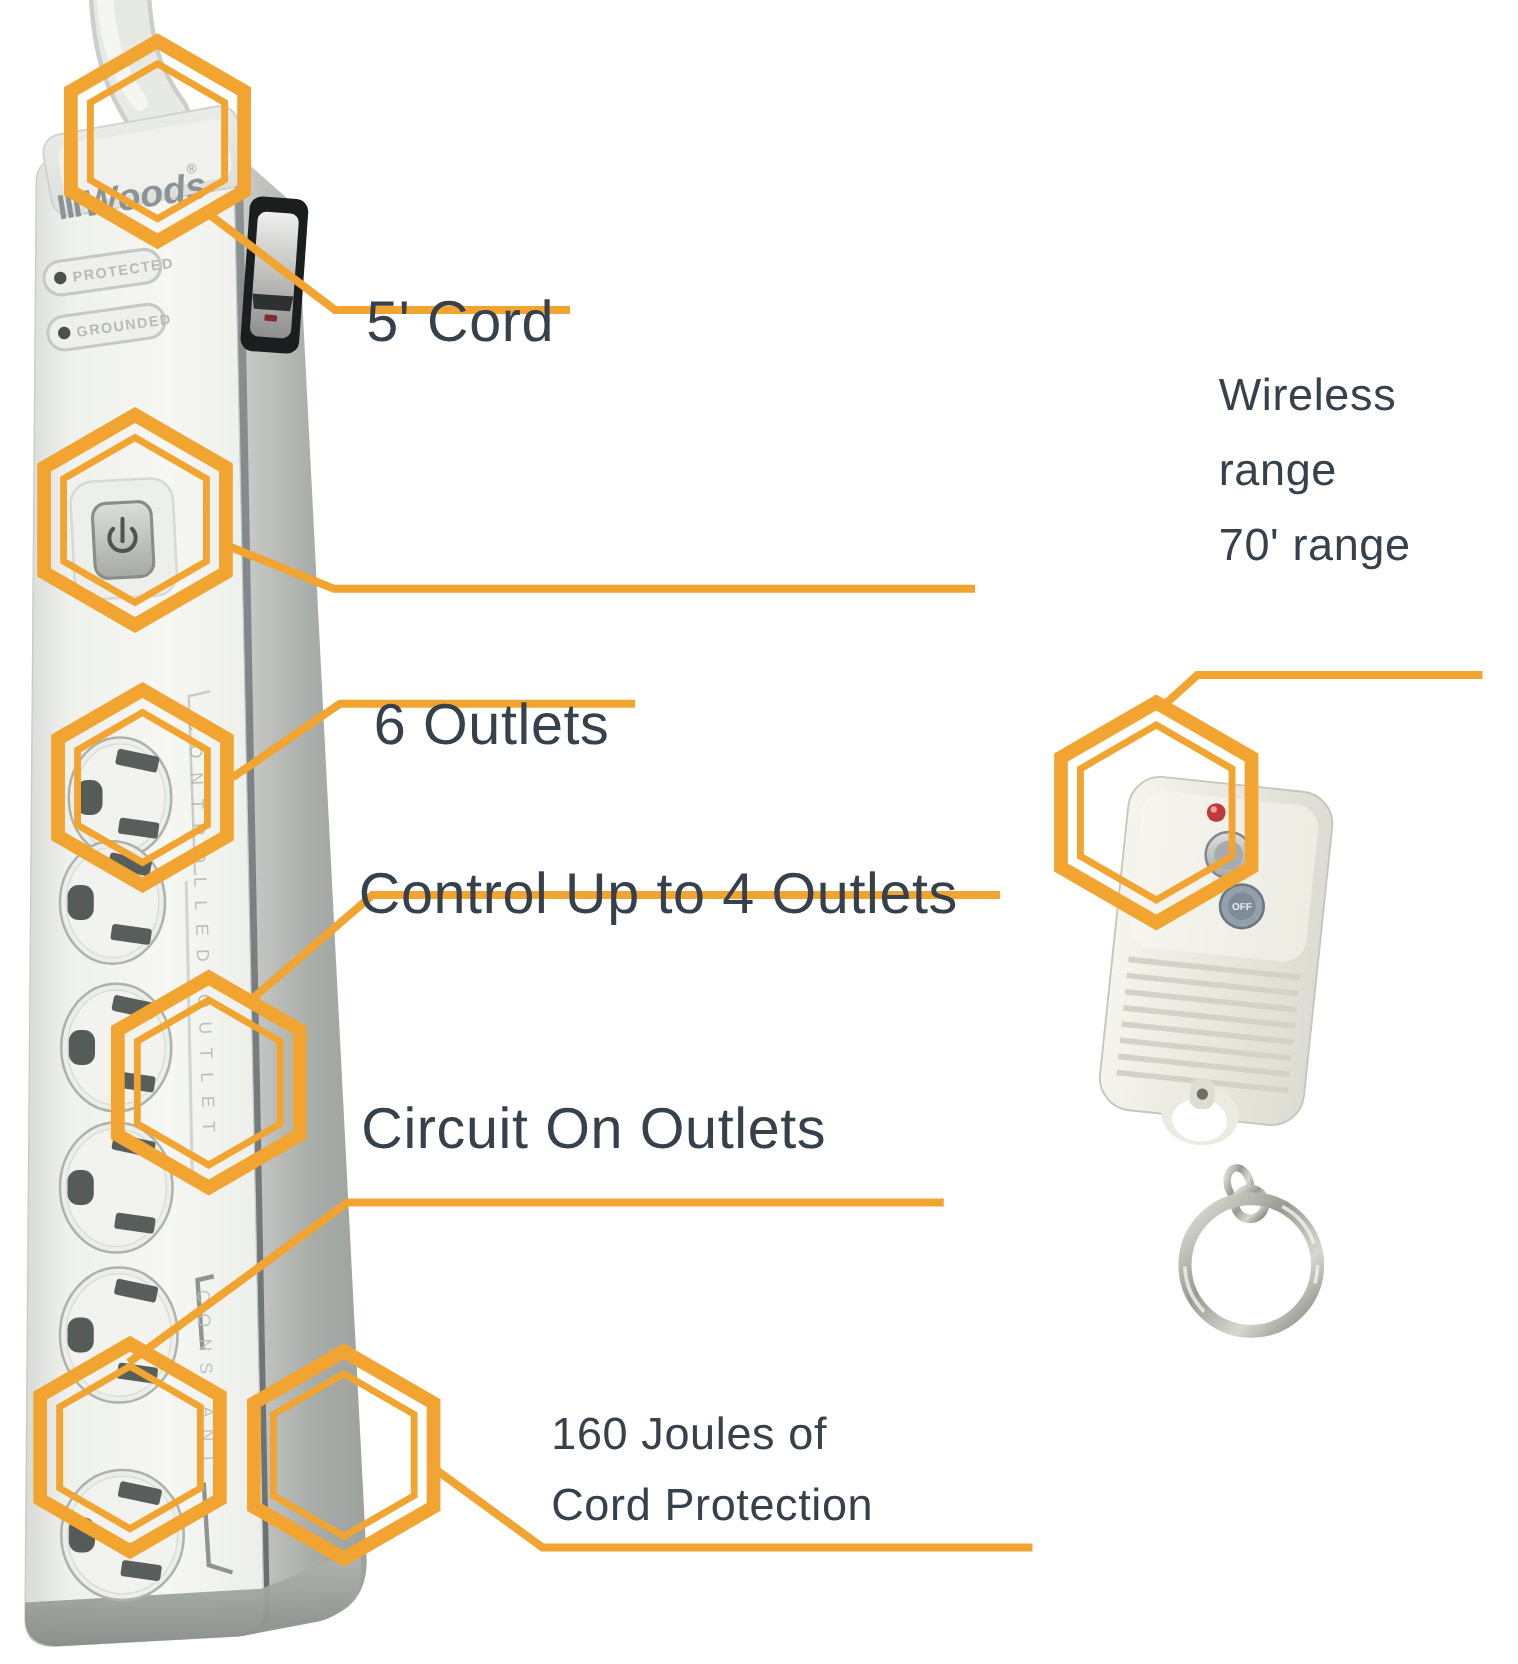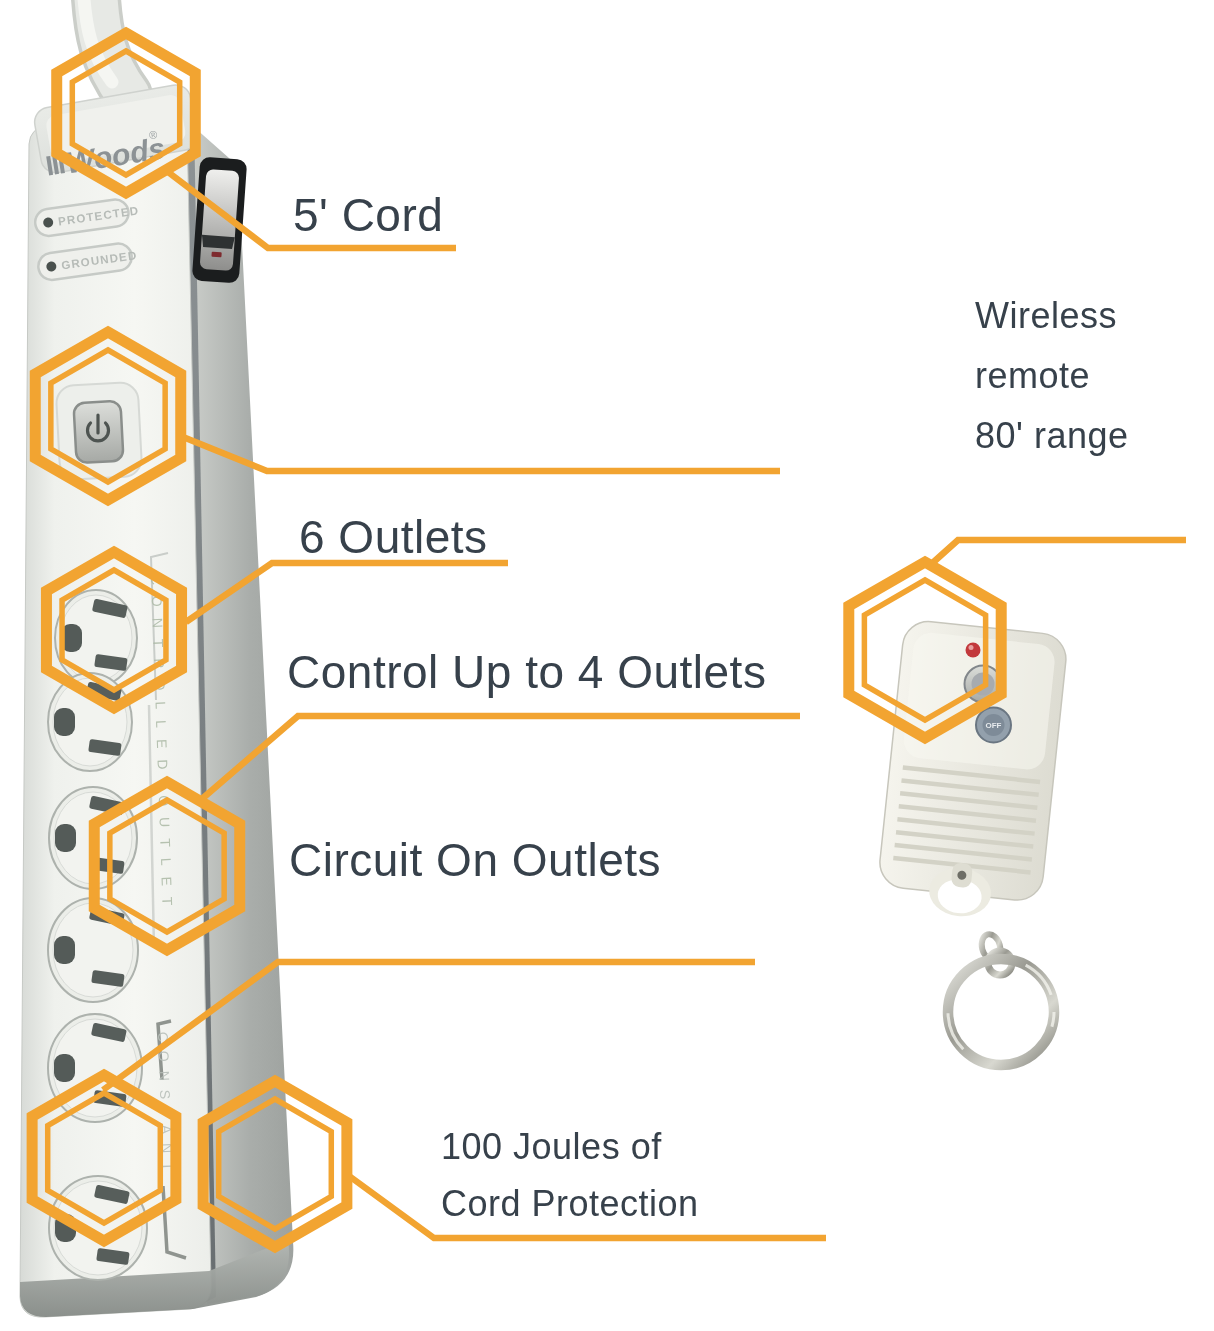--- a/index.html
+++ b/index.html
@@ -1,20 +1,20 @@
 <!DOCTYPE html>
 <html style="--accent: #F2A431; --text: #37414B;"><head>
 <meta charset="utf-8">
 <style>
   html,body{margin:0;padding:0;background:#ffffff;}
   .stage{position:relative;width:1214px;height:1331px;background:#ffffff;overflow:hidden;
          font-family:"Liberation Sans",sans-serif;}
   svg.art{position:absolute;left:0;top:0;}
   .label{position:absolute;color:var(--text,#37414B);font-weight:400;letter-spacing:.5px;white-space:nowrap;}
-  .fs46{font-size:46px;line-height:57px;}
+  .fs46{font-size:46px;line-height:57px;margin-top:42px;}
   .fs44{font-size:36px;line-height:57px;}
   .lh60{line-height:60px;}
   .lh66{line-height:66px;}
 </style>
 </head>
 <body>
 
 <div class="stage">
 
 <svg class="art" width="1214" height="1331" viewBox="0 0 1214 1331">
@@ -238,23 +238,23 @@
 
 <div class="label fs46" style="left:287px;top:644px">
   <div>Control Up to 4 Outlets</div>
 </div>
 
 <div class="label fs46 lh66" style="left:289px;top:827px">
   <div>Circuit On Outlets</div>
 </div>
 
 <div class="label fs44" style="left:441px;top:1118px">
-  <div>100 Joules of</div>
+  <div>160 Joules of</div>
   <div>Cord Protection</div>
 </div>
 
 <div class="label fs44 lh60" style="left:975px;top:286px">
   <div>Wireless</div>
-  <div>remote</div>
-  <div>80' range</div>
+  <div>range</div>
+  <div>70' range</div>
 </div>
 
 </div>
 
 </body></html>

